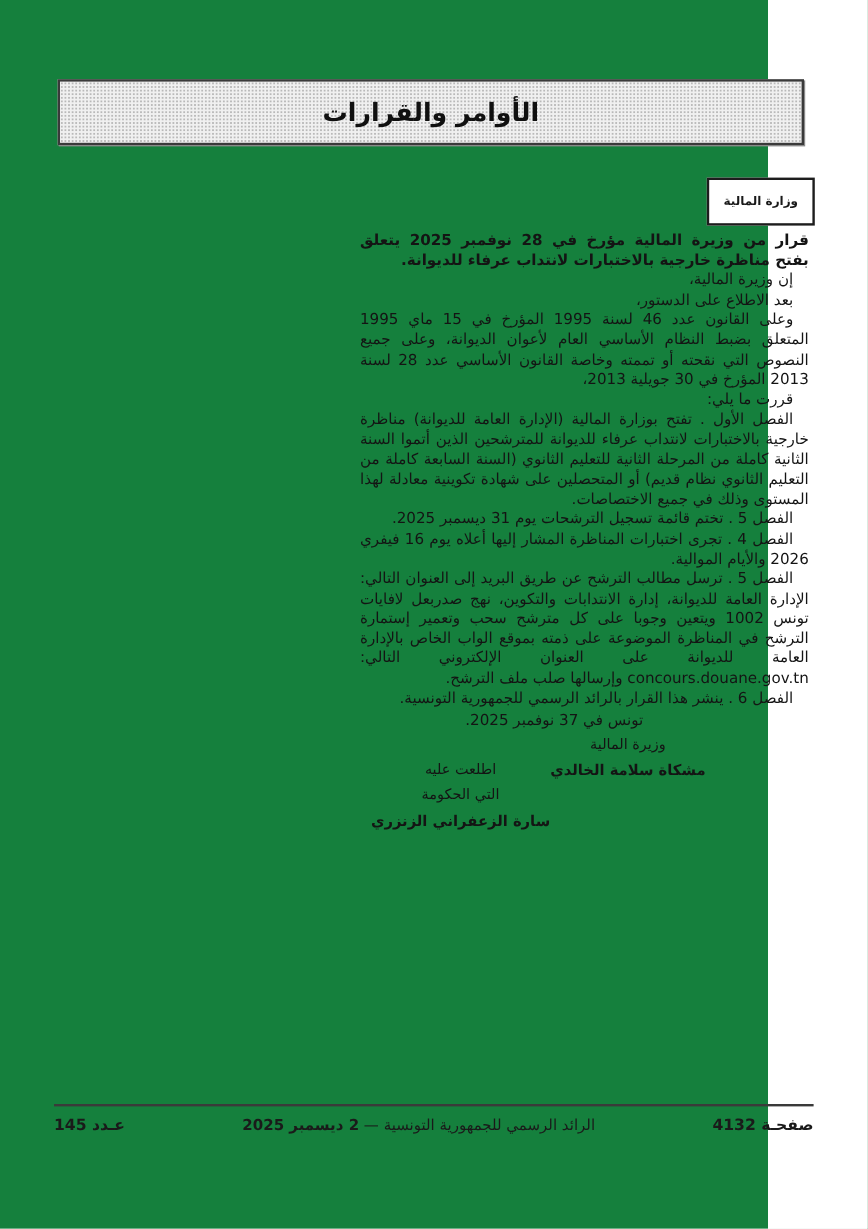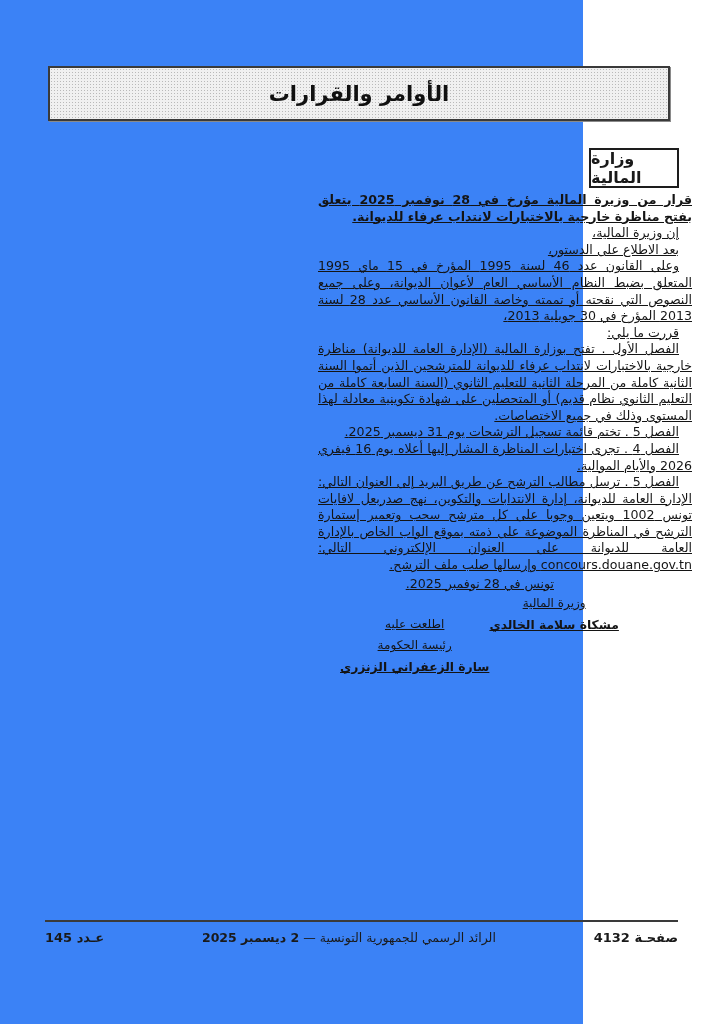--- a/index.html
+++ b/index.html
@@ -6,23 +6,23 @@
     margin: 0;
     padding: 0;
     width: 723px;
     height: 1024px;
     overflow: hidden;
     background: #ffffff;
     font-family: "DejaVu Sans", sans-serif;
   }
   .page {
     position: relative;
-    width: 583px;
+    width: 640px;
     height: 1024px;
-    background: #3b82f6;
+    background: #15803d;
     color: #1a1a1a;
   }
 
   
   .banner {
     position: absolute;
     left: 48px;
     top: 66px;
     width: 618px;
     height: 51px;
@@ -46,57 +46,56 @@
   .ministry-box {
     position: absolute;
     left: 589px;
     top: 148px;
     width: 86px;
     height: 36px;
     border: 2px solid #1d1d1d;
     display: flex;
     align-items: center;
     justify-content: center;
-    font-size: 16px;
+    font-size: 10px;
     font-weight: bold;
     background: #ffffff;
   }
 
   
   .article {
     position: absolute;
-    left: 318px;
+    left: 300px;
     top: 192px;
     width: 374px;
     direction: rtl;
     text-align: justify;
     font-size: 12.6px;
     line-height: 16.6px;
     color: #141414;
-    text-decoration: underline;
   }
   .article p {
     margin: 0;
     text-indent: 13px;
   }
   .article p.title-para {
     font-weight: bold;
     text-indent: 0;
   }
   .article p.place-date {
     text-indent: 0;
     text-align: right;
     padding-right: 138px;
     margin-top: 2px;
   }
 
   
   .signatures {
     display: flex;
-    justify-content: flex-end;
+    justify-content: flex-start;
     align-items: flex-start;
     padding: 4px 86px 0 22px;
   }
   .sig { text-align: center; font-size: 12px; line-height: 15px; }
   .sig-minister { margin-top: 0; }
   .sig-pm { margin-top: 21px; }
   .sig .sig-title { margin-top: 6px; }
   .sig .sig-title:first-child { margin-top: 0; }
   .sig .sig-name {
     margin-top: 7px;
@@ -146,30 +145,31 @@
   <div class="article">
     <p class="title-para">قرار من وزيرة المالية مؤرخ في 28 نوفمبر 2025 يتعلق بفتح مناظرة خارجية بالاختبارات لانتداب عرفاء للديوانة.</p>
     <p>إن وزيرة المالية،</p>
     <p>بعد الاطلاع على الدستور،</p>
     <p>وعلى القانون عدد 46 لسنة 1995 المؤرخ في 15 ماي 1995 المتعلق بضبط النظام الأساسي العام لأعوان الديوانة، وعلى جميع النصوص التي نقحته أو تممته وخاصة القانون الأساسي عدد 28 لسنة 2013 المؤرخ في 30 جويلية 2013،</p>
     <p>قررت ما يلي:</p>
     <p>الفصل الأول . تفتح بوزارة المالية (الإدارة العامة للديوانة) مناظرة خارجية بالاختبارات لانتداب عرفاء للديوانة للمترشحين الذين أتموا السنة الثانية كاملة من المرحلة الثانية للتعليم الثانوي (السنة السابعة كاملة من التعليم الثانوي نظام قديم) أو المتحصلين على شهادة تكوينية معادلة لهذا المستوى وذلك في جميع الاختصاصات.</p>
     <p>الفصل 5 . تختم قائمة تسجيل الترشحات يوم 31 ديسمبر 2025.</p>
     <p>الفصل 4 . تجرى اختبارات المناظرة المشار إليها أعلاه يوم 16 فيفري 2026 والأيام الموالية.</p>
     <p>الفصل 5 . ترسل مطالب الترشح عن طريق البريد إلى العنوان التالي: الإدارة العامة للديوانة، إدارة الانتدابات والتكوين، نهج صدربعل لافايات تونس 1002 ويتعين وجوبا على كل مترشح سحب وتعمير إستمارة الترشح في المناظرة الموضوعة على ذمته بموقع الواب الخاص بالإدارة العامة للديوانة على العنوان الإلكتروني التالي: concours.douane.gov.tn وإرسالها صلب ملف الترشح.</p>
-    <p class="place-date">تونس في 28 نوفمبر 2025.</p>
+    <p>الفصل 6 . ينشر هذا القرار بالرائد الرسمي للجمهورية التونسية.</p>
+    <p class="place-date">تونس في 37 نوفمبر 2025.</p>
 
     <div class="signatures">
       <div class="sig sig-minister">
         <div class="sig-title">وزيرة المالية</div>
         <div class="sig-name">مشكاة سلامة الخالدي</div>
       </div>
       <div class="sig sig-pm">
         <div class="sig-title">اطلعت عليه</div>
-        <div class="sig-title">رئيسة الحكومة</div>
+        <div class="sig-title">التي الحكومة</div>
         <div class="sig-name">سارة الزعفراني الزنزري</div>
       </div>
     </div>
   </div>
 
   <div class="footer">
     <div class="page-no">صفحـة 4132</div>
     <div class="center">
       <span>الرائد الرسمي للجمهورية التونسية</span>
       <span>—</span>

